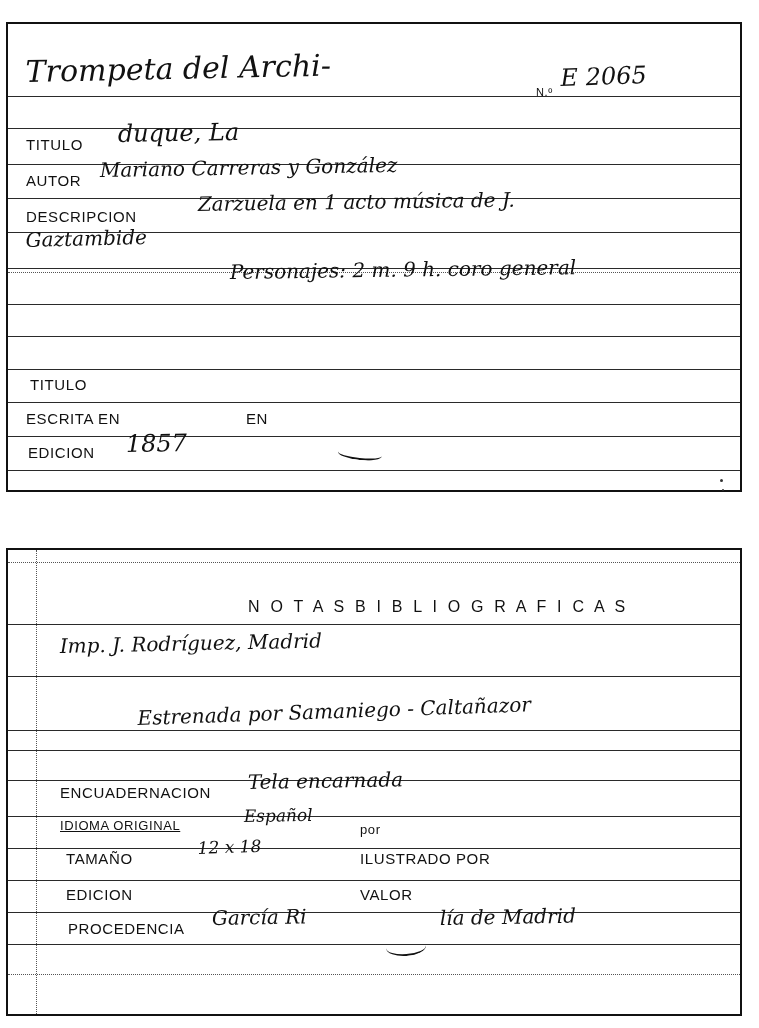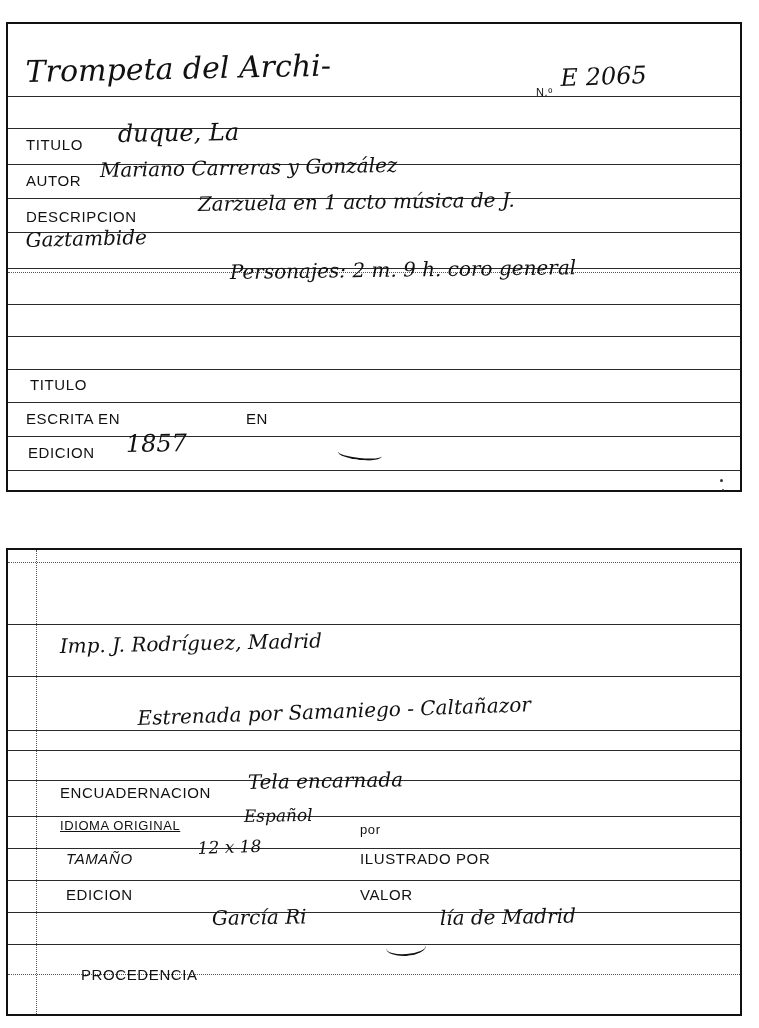--- a/index.html
+++ b/index.html
@@ -187,39 +187,40 @@
     <div class="rule" style="top:180px;"></div>
     <div class="rule" style="top:200px;"></div>
     <div class="rule" style="top:230px;"></div>
     <div class="rule" style="top:266px;"></div>
     <div class="rule" style="top:298px;"></div>
     <div class="rule" style="top:330px;"></div>
     <div class="rule" style="top:362px;"></div>
     <div class="rule" style="top:394px;"></div>
     <div class="rule dotted" style="top:424px;"></div>
 
+    <div class="heading" style="left:240px; top:48px;">N O T A S   B I B L I O G R A F I C A S</div>
 
     <div class="hw s" style="left:52px; top:84px; transform:rotate(-1.2deg);">Imp. J. Rodríguez, Madrid</div>
 
     <div class="hw s" style="left:130px; top:156px; transform:rotate(-2deg);">Estrenada por Samaniego - Caltañazor</div>
 
     <div class="lbl" style="left:52px; top:234px;">ENCUADERNACION</div>
     <div class="hw s" style="left:240px; top:220px; transform:rotate(-1deg);">Tela encarnada</div>
 
     <div class="lbl sm" style="left:52px; top:268px;text-decoration:underline;">IDIOMA ORIGINAL</div>
     <div class="hw xs" style="left:236px; top:256px; transform:rotate(-1deg);">Español</div>
     <div class="lbl sm" style="left:352px; top:272px;">por</div>
 
-    <div class="lbl" style="left:58px; top:300px;font-style:italic;">TAMAÑO</div>
+    <div class="lbl" style="left:58px; top:300px;">TAMAÑO</div>
     <div class="hw xs" style="left:190px; top:288px; transform:rotate(-2deg);">12 x 18</div>
     <div class="lbl" style="left:352px; top:300px;">ILUSTRADO POR</div>
 
     <div class="lbl" style="left:58px; top:336px;">EDICION</div>
     <div class="lbl" style="left:352px; top:336px;">VALOR</div>
 
-    <div class="lbl" style="left:73px; top:370px;margin-top:46px;">PROCEDENCIA</div>
+    <div class="lbl" style="left:60px; top:370px;">PROCEDENCIA</div>
     <div class="hw s" style="left:204px; top:356px; transform:rotate(-1deg);">García Ri</div>
     <div class="hw s" style="left:432px; top:356px; transform:rotate(-1deg);">lía de Madrid</div>
 
     <div class="ink-swoosh" style="left:378px; top:388px; width:40px; height:16px; transform:rotate(-4deg);"></div>
   </div>
 
 </div>
 
 </body></html>

